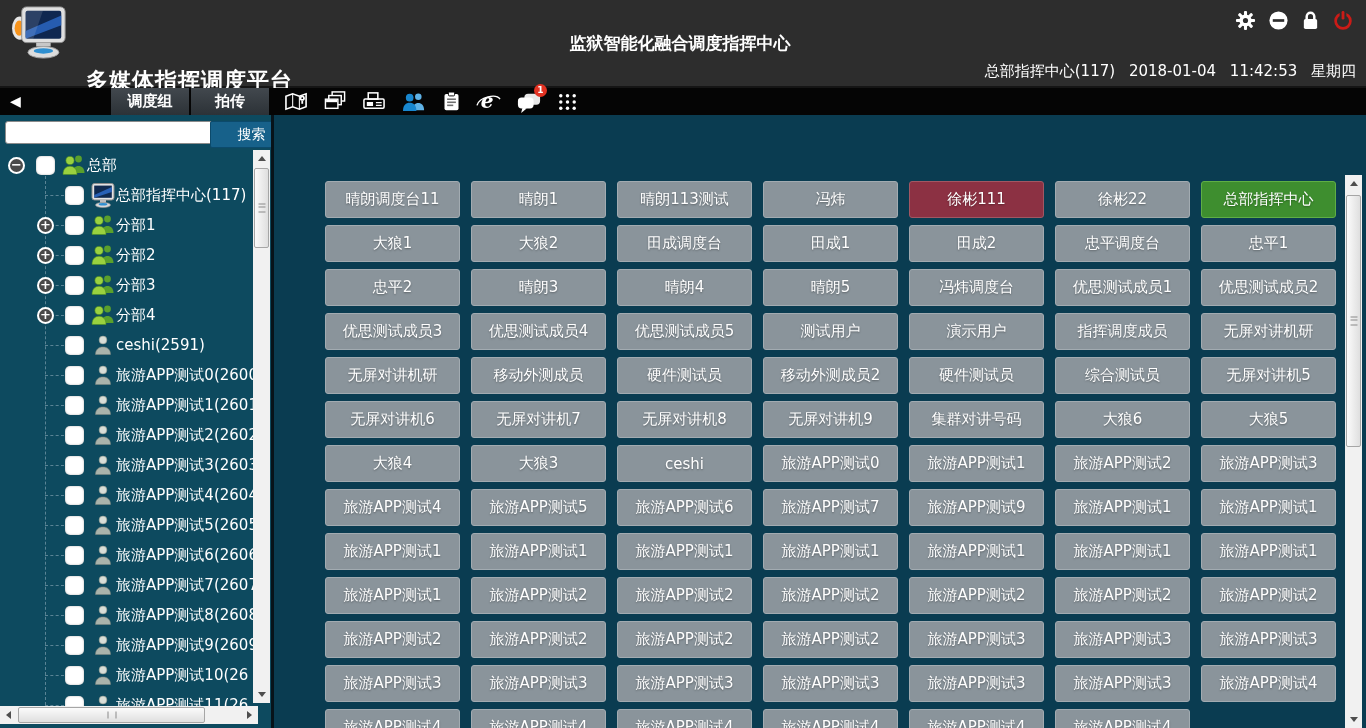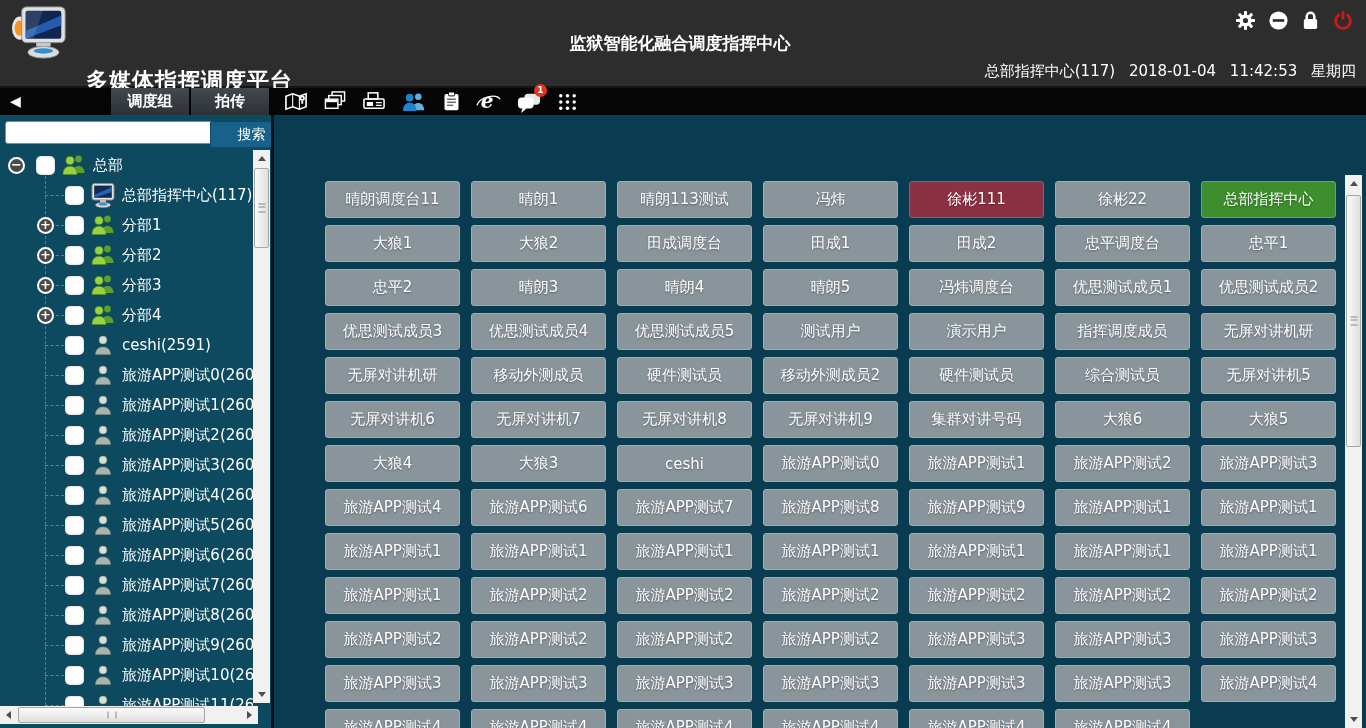--- a/index.html
+++ b/index.html
@@ -38,21 +38,21 @@
   .trow{position:relative;height:30px;display:flex;align-items:center;color:#fff;font-size:15px;white-space:nowrap;}
   .trow.lv0{padding-left:8px;}
   .trow.lv1{padding-left:37px;}
   .trow.child::before{content:"";position:absolute;left:45px;width:19px;top:15px;border-top:1px dashed rgba(185,205,215,.45);}
   .exp,.exp-sp{width:17px;height:17px;flex:0 0 17px;}
   .exp{border-radius:50%;background:#4a4a4a;border:2px solid #fff;box-sizing:border-box;color:#fff;font-size:13px;
        font-weight:bold;line-height:12px;text-align:center;cursor:pointer;z-index:2;}
   .cb{width:19px;height:19px;flex:0 0 19px;margin-left:11px;background:#fff;border-radius:5px;
       box-shadow:inset 0 0 2px rgba(0,0,0,.35);cursor:pointer;z-index:2;}
   .ticon{width:26px;height:26px;flex:0 0 26px;margin-left:6px;display:flex;align-items:center;justify-content:center;}
-  .tlabel{margin-left:6px;}
+  .tlabel{}
   
   .main{position:absolute;top:115px;left:274px;right:0;bottom:0;background:#0a3c51;overflow:hidden;}
   .panel-head{height:27px;line-height:27px;text-align:center;background:#0a2a3e;border-bottom:1px solid #2d5f7a;
               color:#fff;font-size:15px;}
   .members{position:absolute;left:51px;top:66px;display:grid;grid-template-columns:repeat(7,135px);
            grid-auto-rows:37px;gap:7px 11px;}
   .member{background:#8a949b;border:1px solid #a2abb1;border-radius:3px;color:#fff;font-size:15px;
           display:flex;align-items:center;justify-content:center;white-space:nowrap;overflow:hidden;
           text-shadow:0 1px 2px rgba(0,0,0,.35);cursor:pointer;}
   .member.red{background:#8c3143;border-color:#a15763;}
@@ -525,23 +525,23 @@
       <div class="member">大狼6</div>
       <div class="member">大狼5</div>
       <div class="member">大狼4</div>
       <div class="member">大狼3</div>
       <div class="member">ceshi</div>
       <div class="member">旅游APP测试0</div>
       <div class="member">旅游APP测试1</div>
       <div class="member">旅游APP测试2</div>
       <div class="member">旅游APP测试3</div>
       <div class="member">旅游APP测试4</div>
+      <div class="member">旅游APP测试5</div>
       <div class="member">旅游APP测试6</div>
       <div class="member">旅游APP测试7</div>
-      <div class="member">旅游APP测试8</div>
       <div class="member">旅游APP测试9</div>
       <div class="member">旅游APP测试1</div>
       <div class="member">旅游APP测试1</div>
       <div class="member">旅游APP测试1</div>
       <div class="member">旅游APP测试1</div>
       <div class="member">旅游APP测试1</div>
       <div class="member">旅游APP测试1</div>
       <div class="member">旅游APP测试1</div>
       <div class="member">旅游APP测试1</div>
       <div class="member">旅游APP测试1</div>

